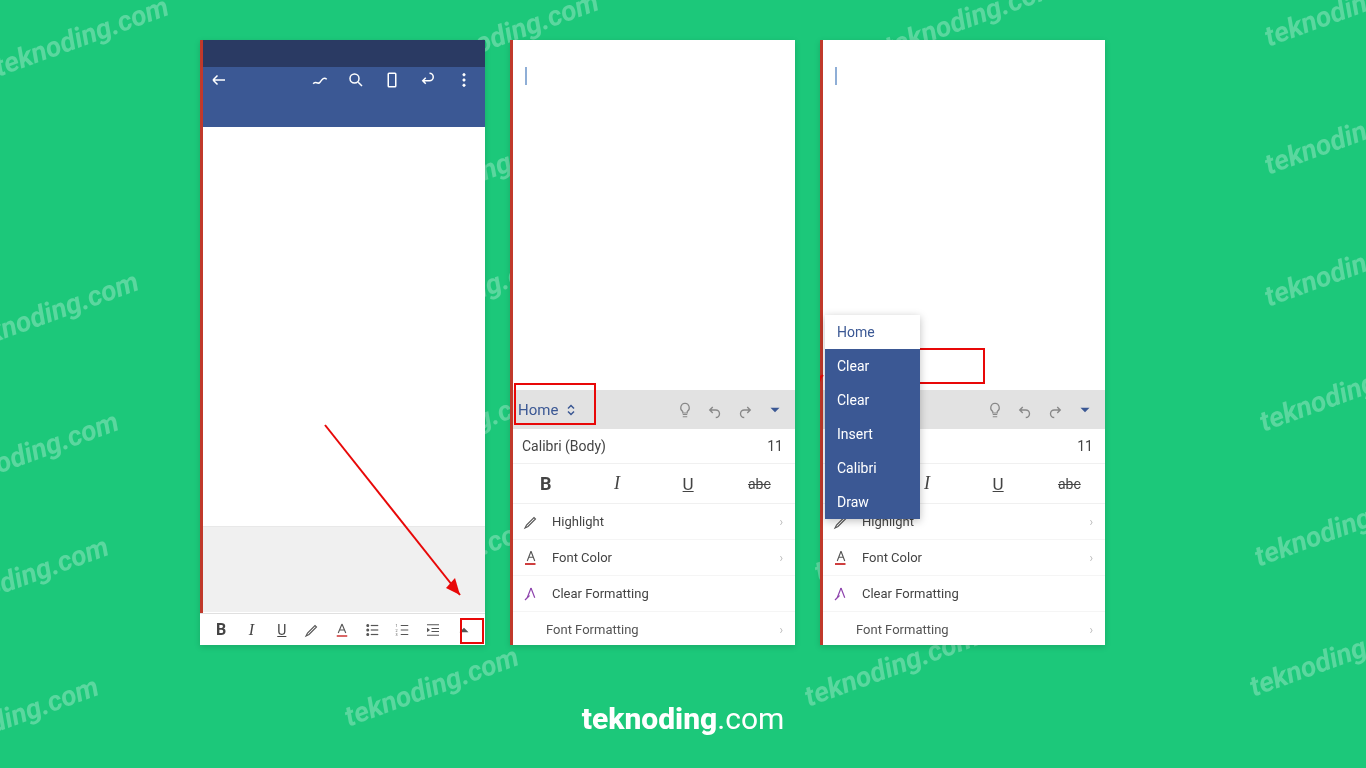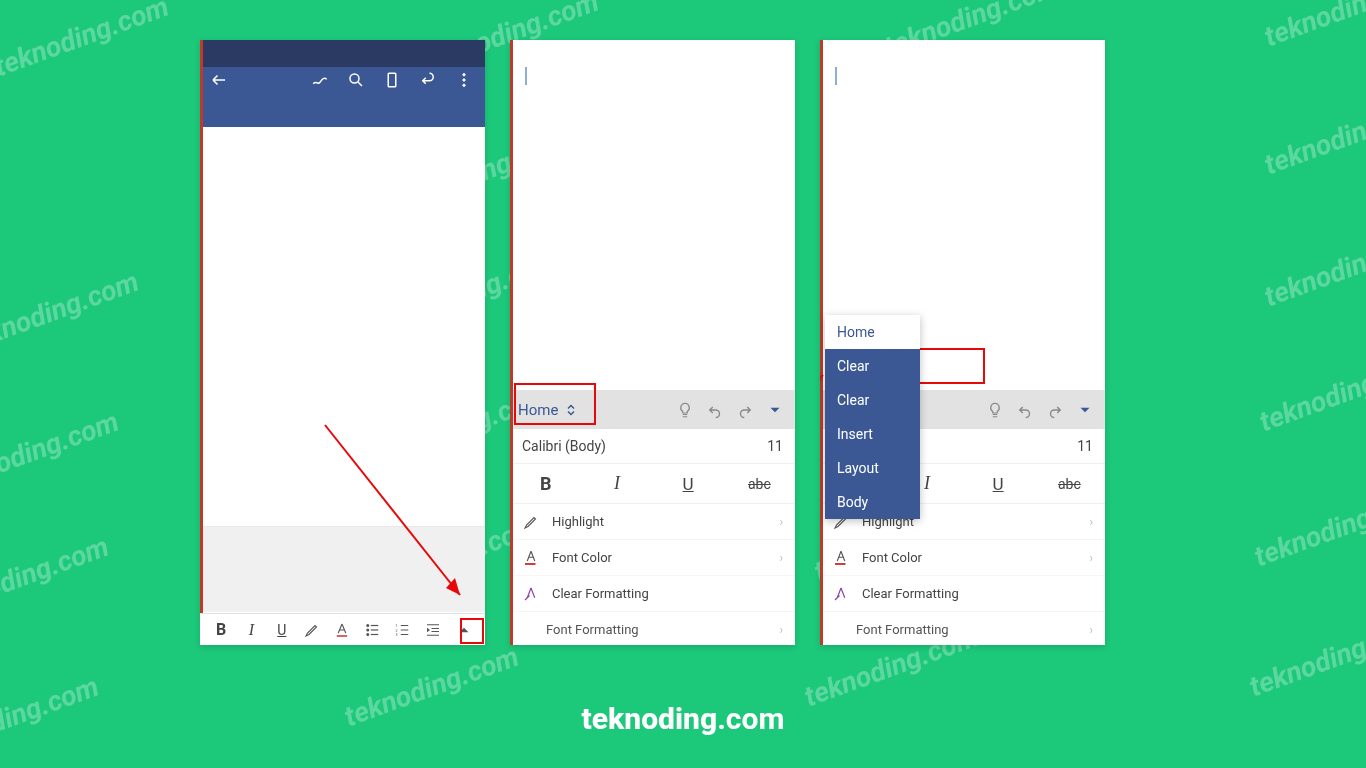--- a/index.html
+++ b/index.html
@@ -48,21 +48,21 @@
   .opt-row{height:36px;display:flex;align-items:center;padding:0 12px;color:#444;font-size:13px;gap:12px;border-bottom:1px solid #f5f5f5;}
   .opt-row .chev{margin-left:auto;color:#bbb;font-size:12px;}
   .opt-row .ico-sq{width:18px;height:18px;display:flex;align-items:center;justify-content:center;}
   .opt-row.indent{padding-left:36px;color:#555;}
   
   .dd{position:absolute;top:275px;left:5px;width:95px;background:#fff;box-shadow:0 2px 8px rgba(0,0,0,0.25);z-index:5;}
   .dd .dd-item{height:34px;display:flex;align-items:center;padding:0 12px;font-size:14px;color:#3b5894;background:#fff;}
   .dd .dd-item.sel{background:#3b5894;color:#fff;}
   .brand{position:absolute;bottom:32px;left:0;right:0;text-align:center;font-size:30px;color:#fff;z-index:3;}
   .brand b{font-weight:800;}
-  .brand span{font-weight:700;}
+  .brand span{font-weight:400;}
 </style>
 </head>
 <body>
 
 <div class="watermark">
   <span style="top:20px;left:-10px">teknoding.com</span>
   <span style="top:15px;left:420px">teknoding.com</span>
   <span style="top:0px;left:880px">teknoding.com</span>
   <span style="top:-10px;left:1260px">teknoding.com</span>
   <span style="top:155px;left:390px">teknoding.com</span>
@@ -329,22 +329,22 @@
     <div class="opt-row indent">
       <span>Font Formatting</span>
       <span class="chev">›</span>
     </div>
 
     <div class="dd">
       <div class="dd-item">Home</div>
       <div class="dd-item sel">Clear</div>
       <div class="dd-item sel" style="background:#3b5894;color:#fff">Clear</div>
       <div class="dd-item sel" style="background:#3b5894;color:#fff">Insert</div>
-      <div class="dd-item sel" style="background:#3b5894;color:#fff">Layout</div>
-      <div class="dd-item sel" style="background:#3b5894;color:#fff">Body</div>
+      <div class="dd-item sel" style="background:#3b5894;color:#fff">Calibri</div>
+      <div class="dd-item sel" style="background:#3b5894;color:#fff">Draw</div>
     </div>
 
     <style>
     </style>
 
     <div class="red-box" style="top:308px;left:5px;width:160px;height:36px;"></div>
     <svg class="arrow" style="top:325px;left:-105px;width:120px;height:130px;" viewBox="0 0 120 130">
       <line x1="5" y1="125" x2="108" y2="10"></line>
       <polygon points="108,10 94,14 102,24"></polygon>
     </svg>

